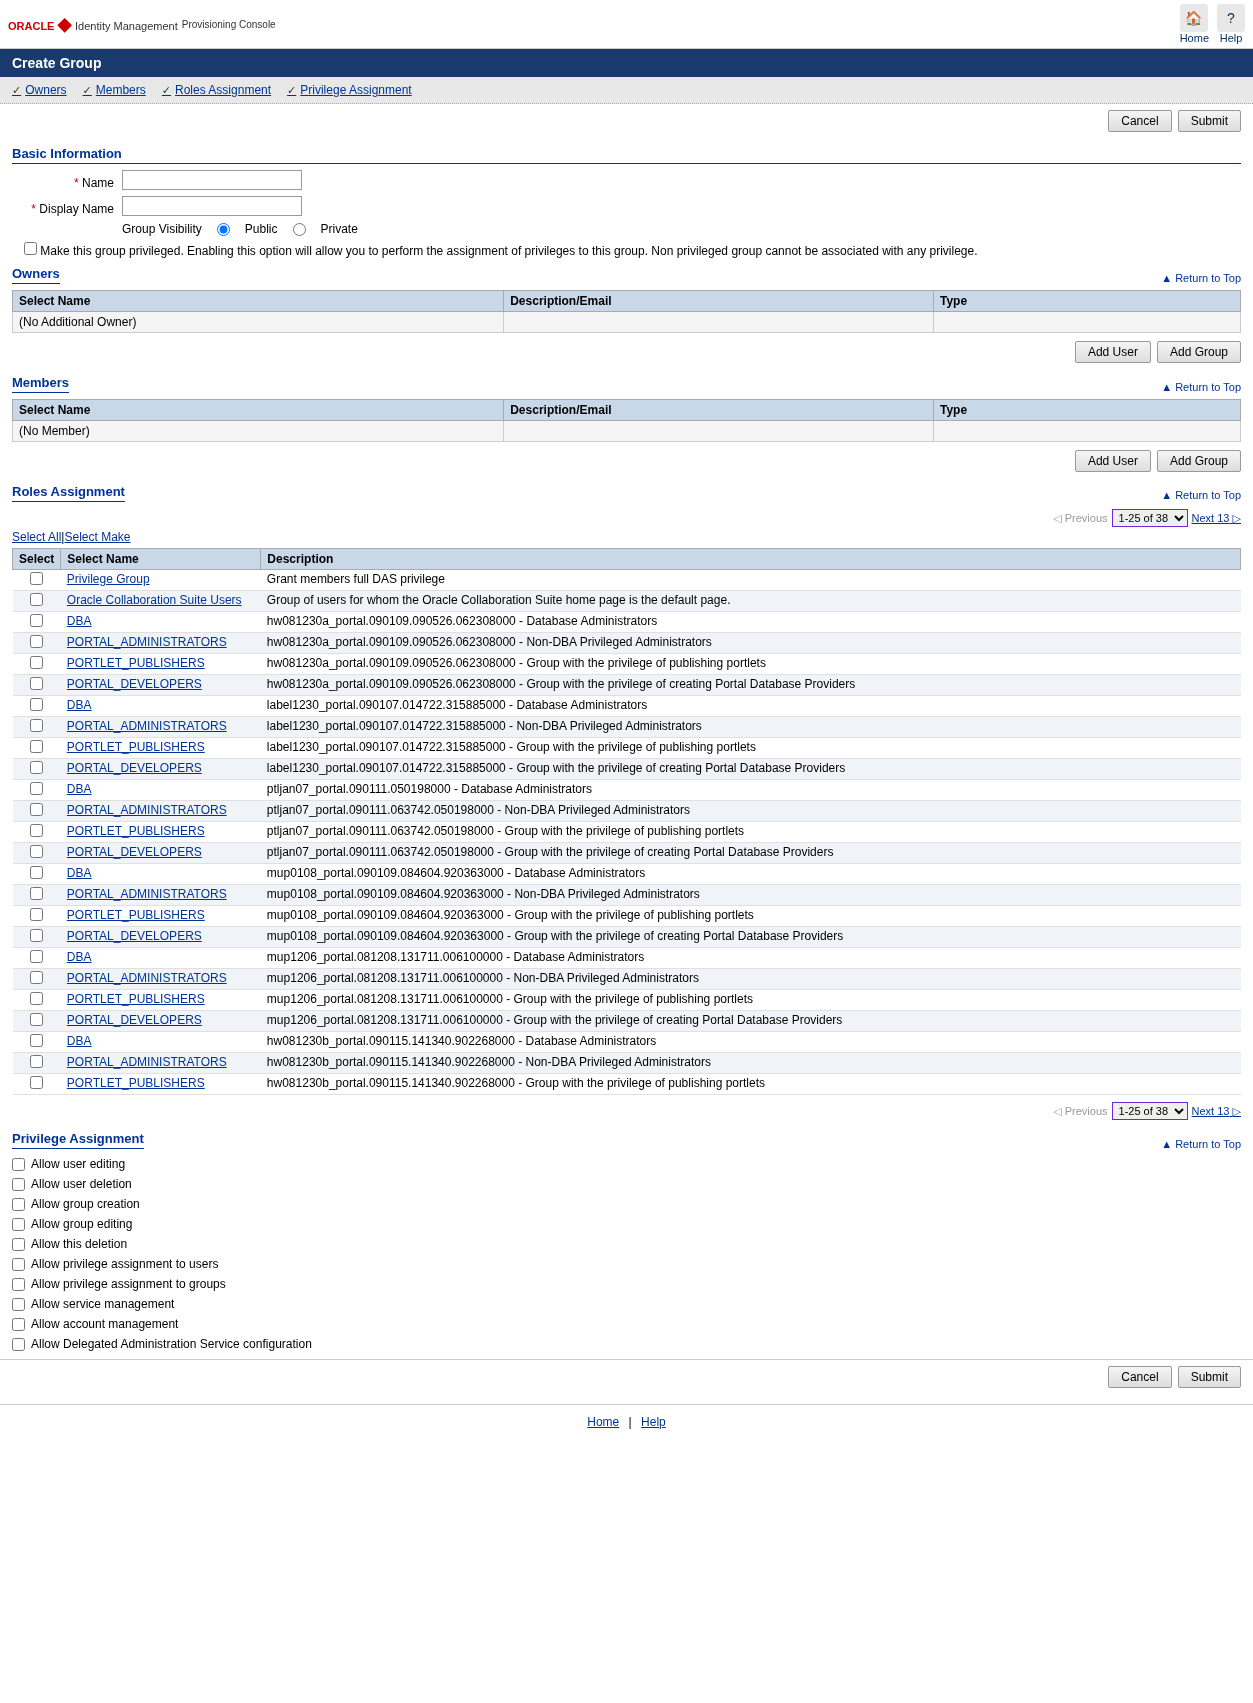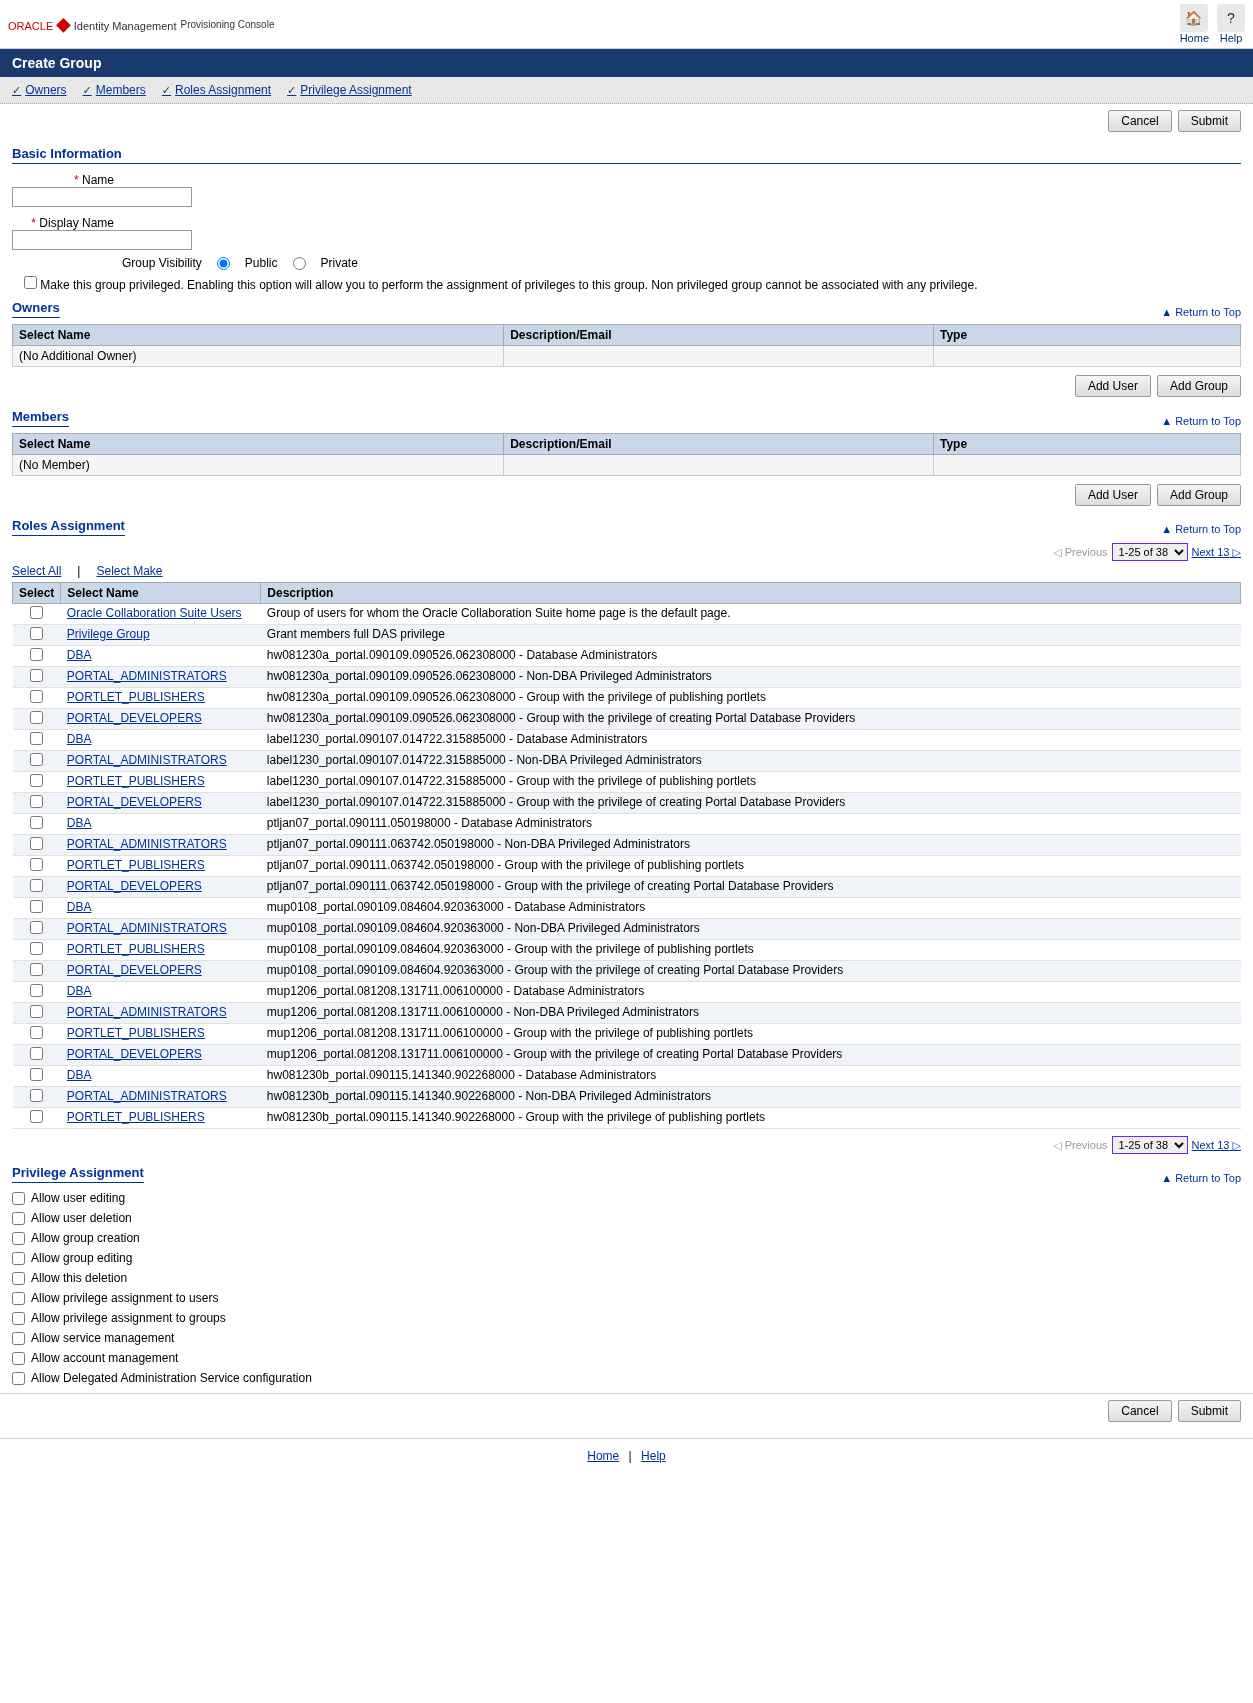--- a/index.html
+++ b/index.html
@@ -1,21 +1,21 @@
 <!DOCTYPE html>
 <html><head>
   <meta charset="utf-8">
   <style>
     * { box-sizing: border-box; margin: 0; padding: 0; }
     body { font-family: Arial, Helvetica, sans-serif; font-size: 12px; color: #000; background: #fff; width: 1253px; }
 
     
     .header { display: flex; justify-content: space-between; align-items: center; padding: 4px 8px; background: #fff; border-bottom: 1px solid #ccc; }
     .header-logo { display: flex; align-items: center; gap: 4px; }
-    .oracle-text { color: #cc0000; font-weight: normal; font-size: 11px; }
+    .oracle-text { color: #cc0000; font-weight: bold; font-size: 11px; }
     .oracle-sub { color: #333; font-size: 11px; text-align: center; }
     .header-nav { display: flex; gap: 8px; align-items: center; }
     .header-nav-item { display: flex; flex-direction: column; align-items: center; font-size: 11px; color: #003366; cursor: pointer; text-decoration: none; }
     .nav-icon { width: 28px; height: 28px; background: #ddd; border-radius: 3px; display: flex; align-items: center; justify-content: center; font-size: 16px; }
 
     
     .page-title-bar { background: #1a3a6e; color: #fff; padding: 6px 12px; font-size: 14px; font-weight: bold; margin-bottom: 0; }
 
     
     .steps-bar { background: #e8e8e8; padding: 6px 12px; border-bottom: 1px dotted #aaa; display: flex; gap: 16px; align-items: center; }
@@ -24,21 +24,21 @@
 
     
     .action-bar { display: flex; justify-content: flex-end; padding: 6px 12px; gap: 6px; background: #fff; }
     .btn { padding: 3px 12px; font-size: 12px; cursor: pointer; border: 1px solid #999; background: linear-gradient(to bottom, #f5f5f5, #ddd); border-radius: 2px; }
 
     
     .section { margin: 8px 12px; }
     .section-title { color: #003399; font-size: 13px; font-weight: bold; margin-bottom: 6px; border-bottom: 1px solid #003399; padding-bottom: 2px; }
 
     
-    .form-field { display: flex; align-items: flex-start; margin-bottom: 6px; flex-direction: column; }
+    .form-field { display: flex; align-items: flex-end; margin-bottom: 6px; }
     .form-label { width: 110px; text-align: right; padding-right: 8px; font-size: 12px; padding-top: 3px; }
     .form-input { border: 1px solid #999; padding: 2px 4px; font-size: 12px; width: 180px; }
     .form-textarea { border: 1px solid #999; padding: 2px 4px; font-size: 12px; width: 240px; height: 40px; resize: none; }
 
     .visibility-row { display: flex; align-items: center; margin-bottom: 6px; margin-left: 110px; gap: 15px; font-size: 12px; }
     .privileged-row { margin-left: 12px; font-size: 12px; margin-bottom: 4px; }
 
     
     .section-header-row { display: flex; justify-content: space-between; align-items: center; }
     .return-to-top { color: #003399; font-size: 11px; text-decoration: none; display: flex; align-items: center; gap: 3px; cursor: pointer; }
@@ -53,21 +53,21 @@
     .table-actions { display: flex; justify-content: flex-end; gap: 6px; padding: 4px 0; }
 
     
     .roles-section { margin: 8px 12px; }
     .roles-section-title { color: #003399; font-size: 13px; font-weight: bold; border-bottom: 1px solid #003399; padding-bottom: 2px; margin-bottom: 4px; }
     .pagination-row { display: flex; justify-content: flex-end; align-items: center; gap: 4px; font-size: 12px; padding: 3px 0; }
     .pagination-prev { color: #999; font-size: 11px; }
     .pagination-next { color: #003399; font-size: 11px; cursor: pointer; text-decoration: underline; }
     .pagination-select { font-size: 11px; border: 1px solid #6d28d9; padding: 1px 2px; }
 
-    .select-links { display: flex; gap: 16px; margin-bottom: 4px; font-size: 12px; }
+    .select-links { display: flex; gap: 0; margin-bottom: 4px; font-size: 12px; }
     .select-link { color: #003399; text-decoration: underline; cursor: pointer; }
 
     .roles-table { width: 100%; border-collapse: collapse; }
     .roles-table th { background: #c8d8e8; padding: 3px 6px; text-align: left; font-size: 12px; font-weight: bold; border: 1px solid #aaa; }
     .roles-table td { padding: 2px 6px; font-size: 12px; border-bottom: 1px solid #e0e0e0; vertical-align: top; }
     .roles-table tr:nth-child(even) td { background: #f0f4f8; }
     .roles-table tr:nth-child(odd) td { background: #fff; }
     .roles-table a { color: #003399; text-decoration: underline; cursor: pointer; }
 
     
@@ -263,32 +263,32 @@
         <th style="width:200px;"><span>Select Name</span></th>
         <th><span>Description</span></th>
       </tr>
     </thead>
     <tbody id="roles-tbody">
     <tr>
     <td style="text-align:center;">
       <input type="checkbox" style="">
     </td>
     <td>
+      <a>Privilege Group</a>
+    </td>
+    <td>Grant members full DAS privilege</td>
+  </tr>
+        <tr>
+    <td style="text-align:center;">
+      <input type="checkbox" style="">
+    </td>
+    <td>
       <a>Oracle Collaboration Suite Users</a>
     </td>
     <td>Group of users for whom the Oracle Collaboration Suite home page is the default page.</td>
-  </tr>
-        <tr>
-    <td style="text-align:center;">
-      <input type="checkbox" style="">
-    </td>
-    <td>
-      <a>Privilege Group</a>
-    </td>
-    <td>Grant members full DAS privilege</td>
   </tr>
         <tr>
     <td style="text-align:center;">
       <input type="checkbox" style="">
     </td>
     <td>
       <a>DBA</a>
     </td>
     <td>hw081230a_portal.090109.090526.062308000 - Database Administrators</td>
   </tr>

